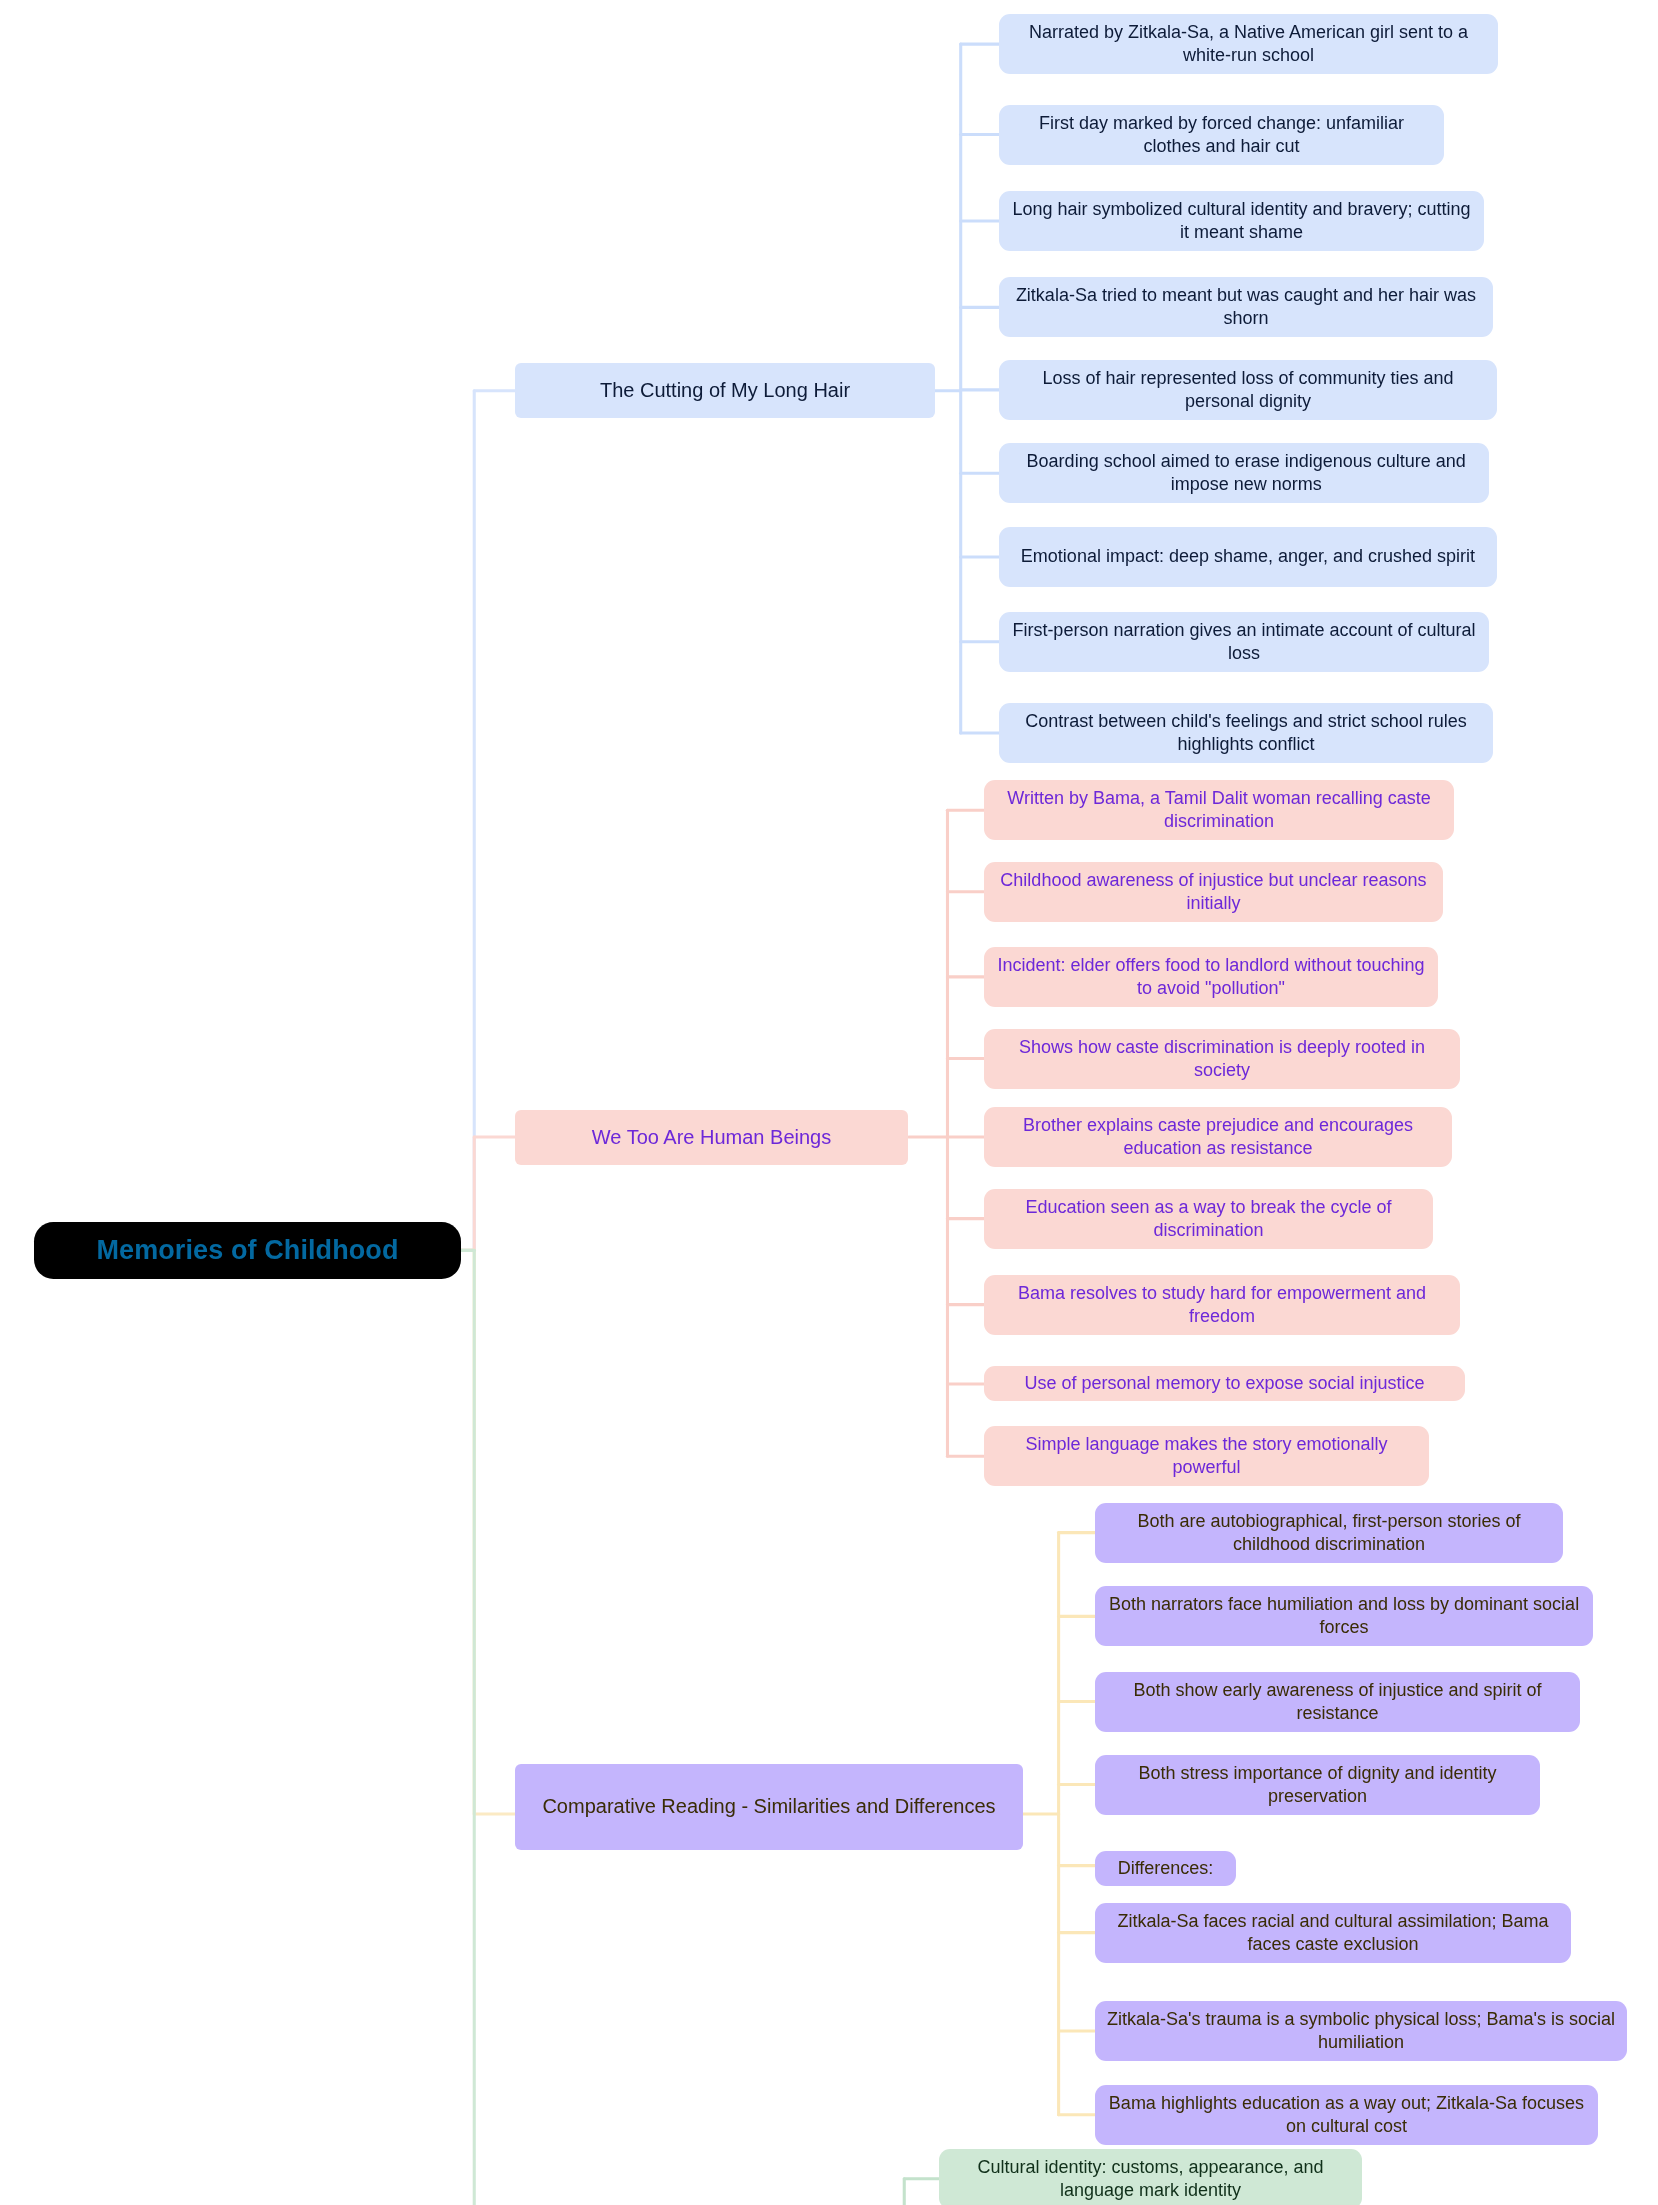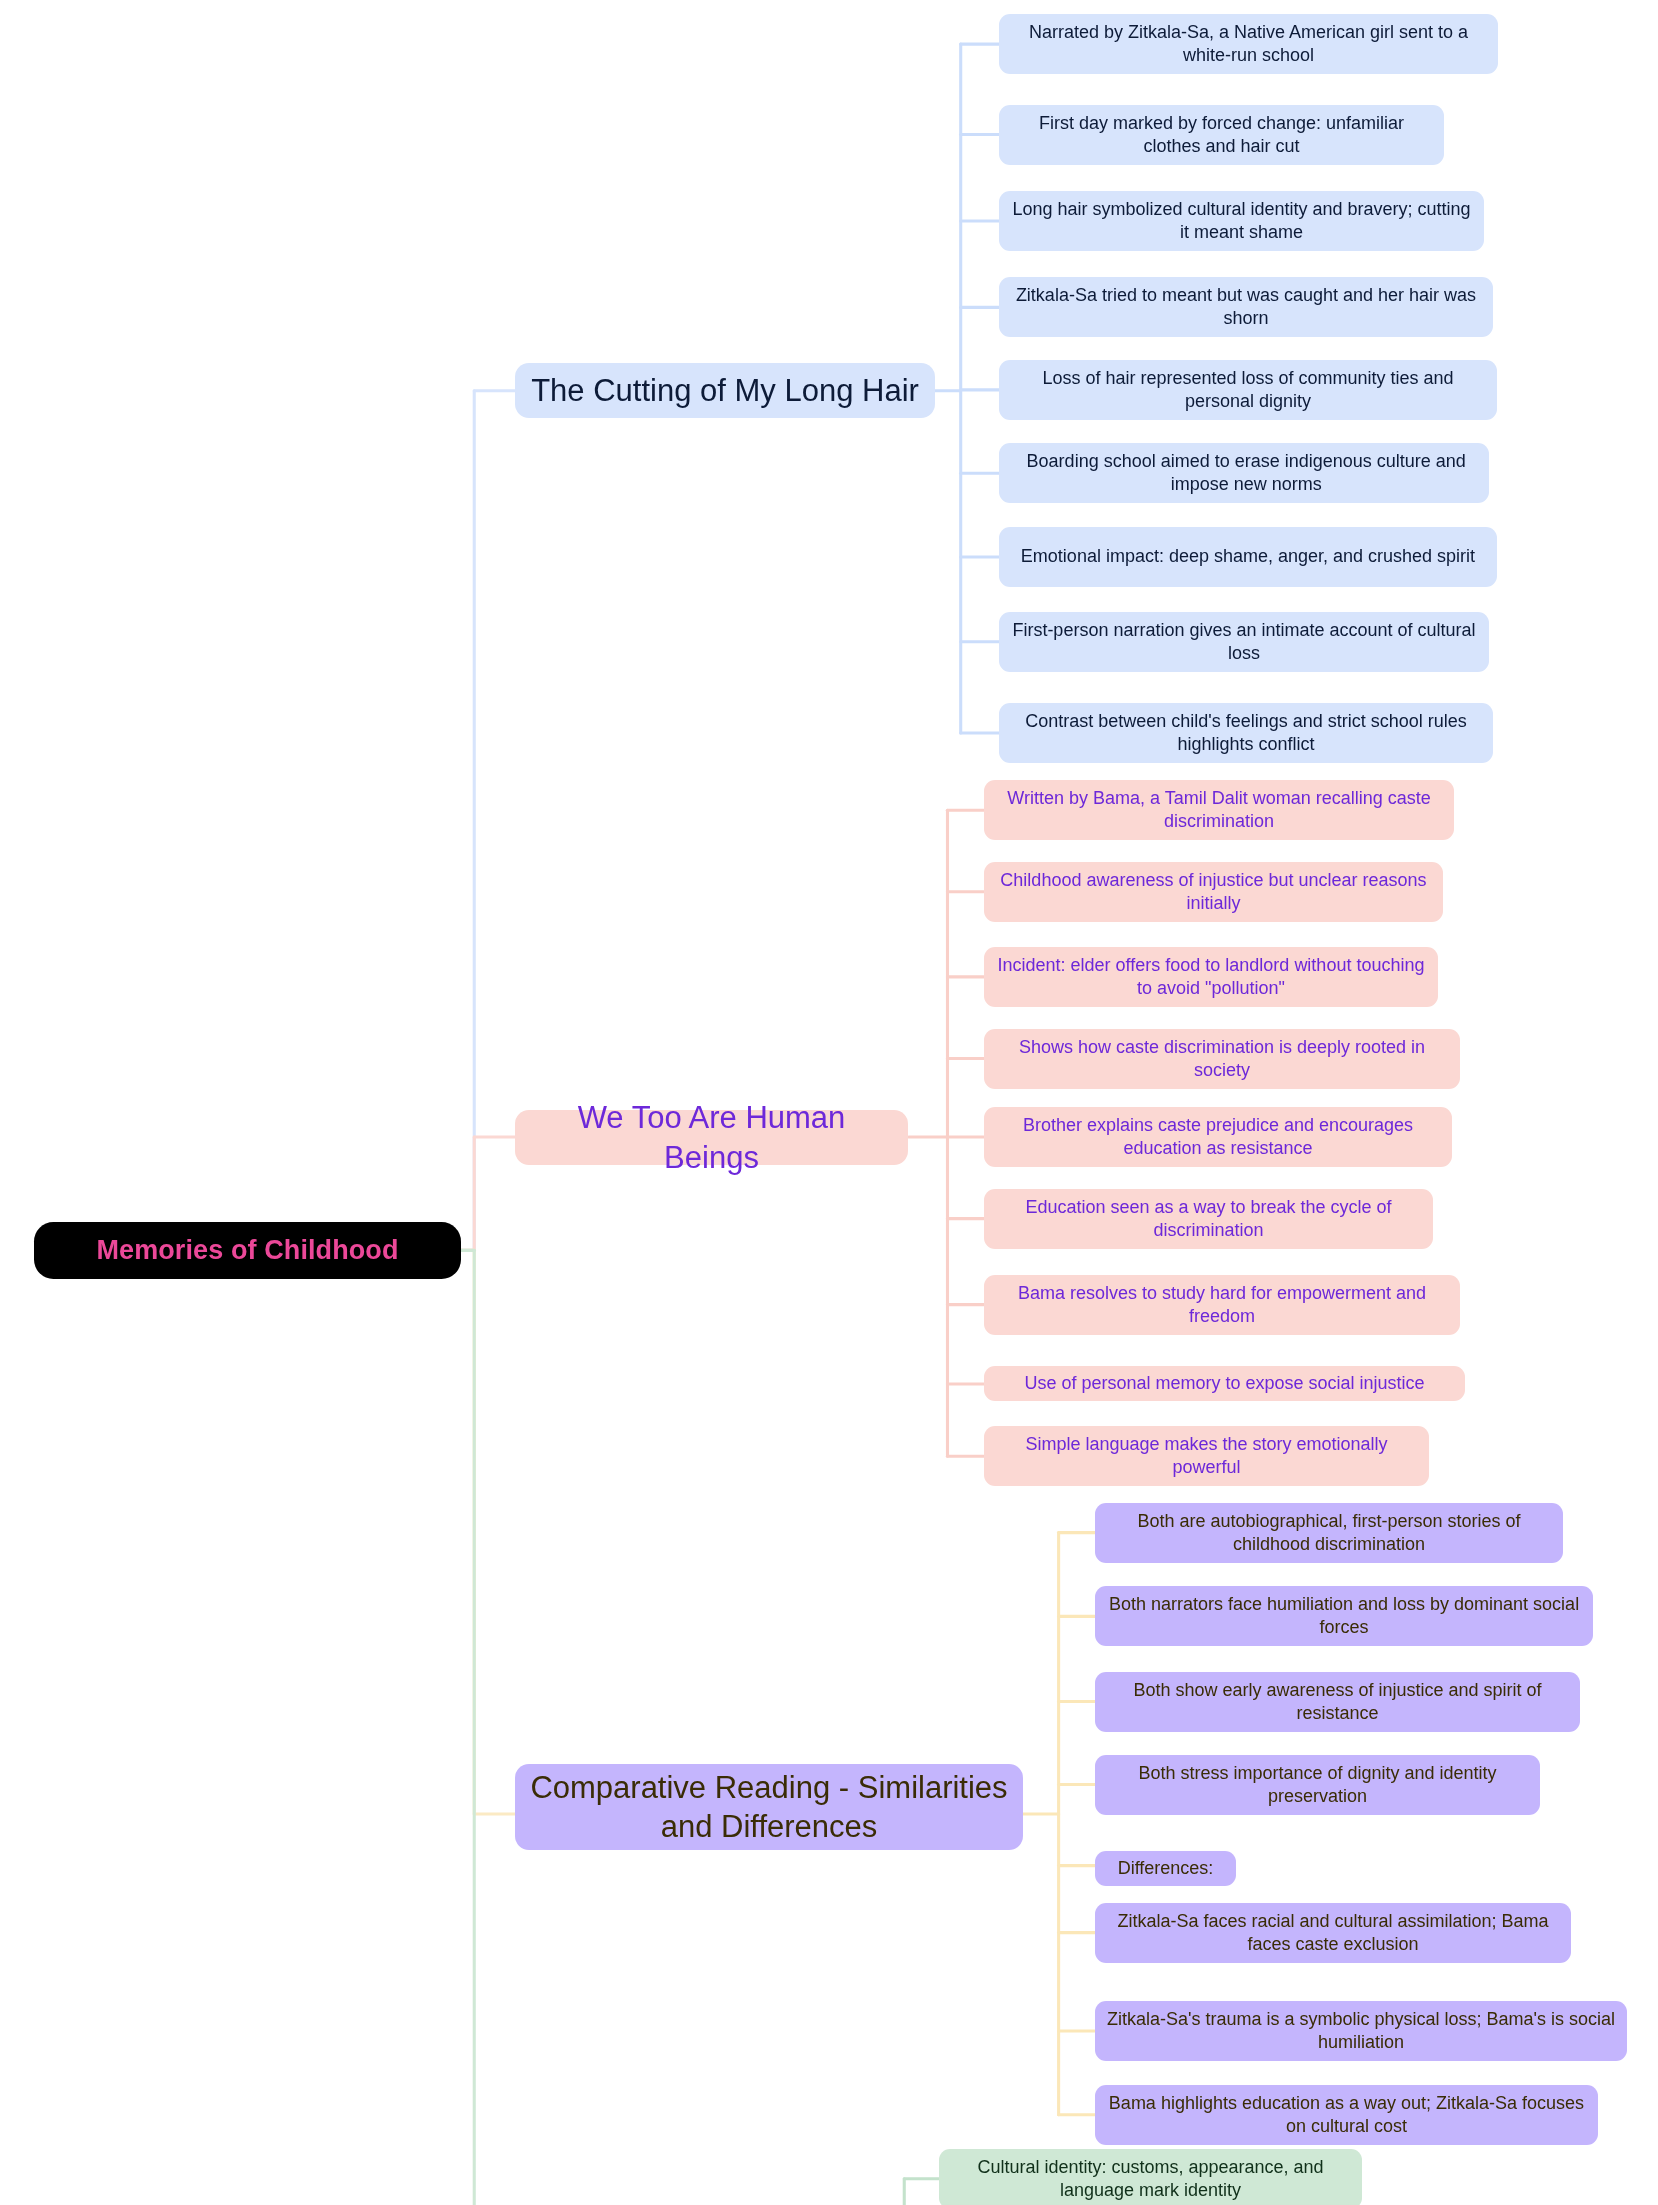--- a/index.html
+++ b/index.html
@@ -32,30 +32,30 @@
     align-items: center;
     justify-content: center;
     text-align: center;
     border-radius: 11px;
     padding: 4.4px 11.5px;
     line-height: 1.30;
     z-index: 2;
   }
   .node-root {
     background: #000000;
-    color: #ec4899;
+    color: #0369a1;
     font-size: 27px;
     font-weight: bold;
     border-radius: 19.4px;
     padding: 9.7px 18.5px;
     letter-spacing: 0.1px;
   }
   .node-branch {
-    font-size: 31px;
-    border-radius: 14px;
+    font-size: 20px;
+    border-radius: 6px;
     padding: 6.2px 15px;
     line-height: 1.26;
   }
   .node-leaf {
     font-size: 18px;
   }
   .b-blue   { background: #d7e4fc; color: #0d1b38; }
   .b-pink   { background: #fbd8d3; color: #6d28d9; }
   .b-yellow { background: #c4b5fd; color: #3a2c06; }
   .b-green  { background: #cfe8d5; color: #10301a; }

